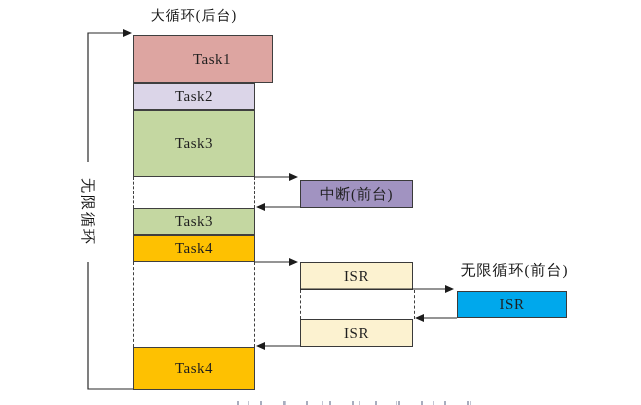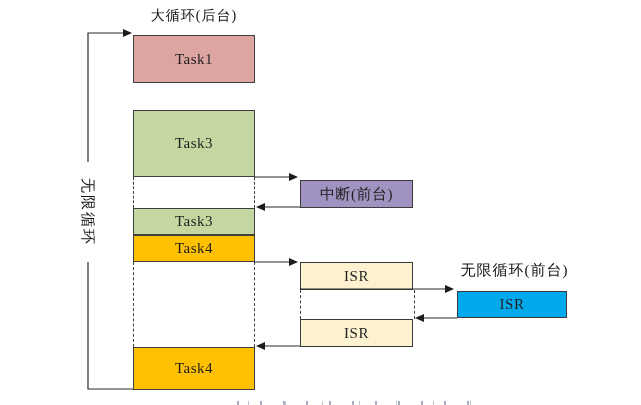--- a/index.html
+++ b/index.html
@@ -46,21 +46,22 @@
     opacity:0.85;
   }
 </style>
 </head>
 <body>
 
 <div id="canvas">
 
   <div class="title" style="left:114px;top:7px;width:160px;">大循环(后台)</div>
 
-  <div class="block" style="top: 35px; height: 46px; background: rgb(221, 165, 161);">Task1</div>
+  <div class="block" style="top: 35px; height: 46px; background: rgb(221, 165, 161); padding-left: 18px;">Task1</div>
+  <div class="block" style="top: 83px; height: 25px; background: rgb(219, 213, 232);">Task2</div>
   <div class="block" style="top: 110px; height: 65px; background: rgb(196, 215, 161);">Task3</div>
 
   <div class="gap" style="top:177px;height:31px;"></div>
 
   <div class="block" style="top: 208px; height: 25px; background: rgb(196, 215, 161);">Task3</div>
   <div class="block" style="top: 235px; height: 25px; background: rgb(254, 193, 1);">Task4</div>
 
   <div class="gap" style="top:262px;height:85px;"></div>
 
   <div class="block" style="top: 347px; height: 41px; background: rgb(254, 193, 1);">Task4</div>

